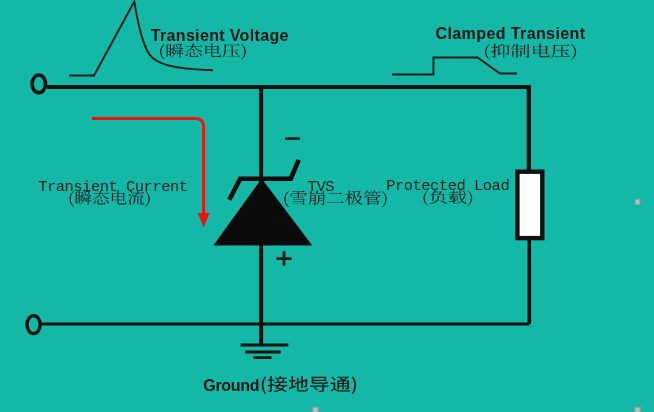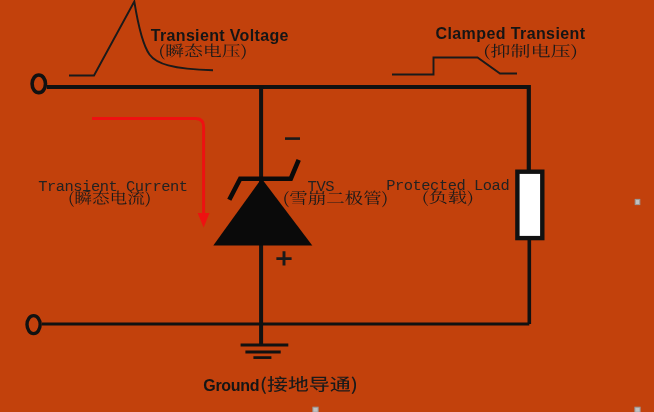--- a/index.html
+++ b/index.html
@@ -1,14 +1,14 @@
 <!DOCTYPE html>
 <html><head><meta charset="utf-8"><style>
 html,body{margin:0;padding:0;background:#ffffff}
-#page{position:relative;width:654px;height:412px;background:#c2410c;overflow:hidden}
+#page{position:relative;width:654px;height:412px;background:#14b8a6;overflow:hidden}
 </style></head><body>
 <div id="page">
 <svg width="654" height="412" viewBox="0 0 654 412">
 
 <path d="M69,75.5 H94 L134.3,1.5 C137.3,20 142,44 149.5,54.5 C156,63.5 172,69.3 213,70.2" fill="none" stroke="#1a1a1a" stroke-width="1.9"></path>
 
 <path d="M392,74.5 H433.5 V57.5 H477.5 L500,73.5 H517" fill="none" stroke="#1a1a1a" stroke-width="1.9"></path>
 
 <ellipse cx="38.8" cy="83.8" rx="6.7" ry="8.85" fill="none" stroke="#111" stroke-width="3.6"></ellipse>
 

